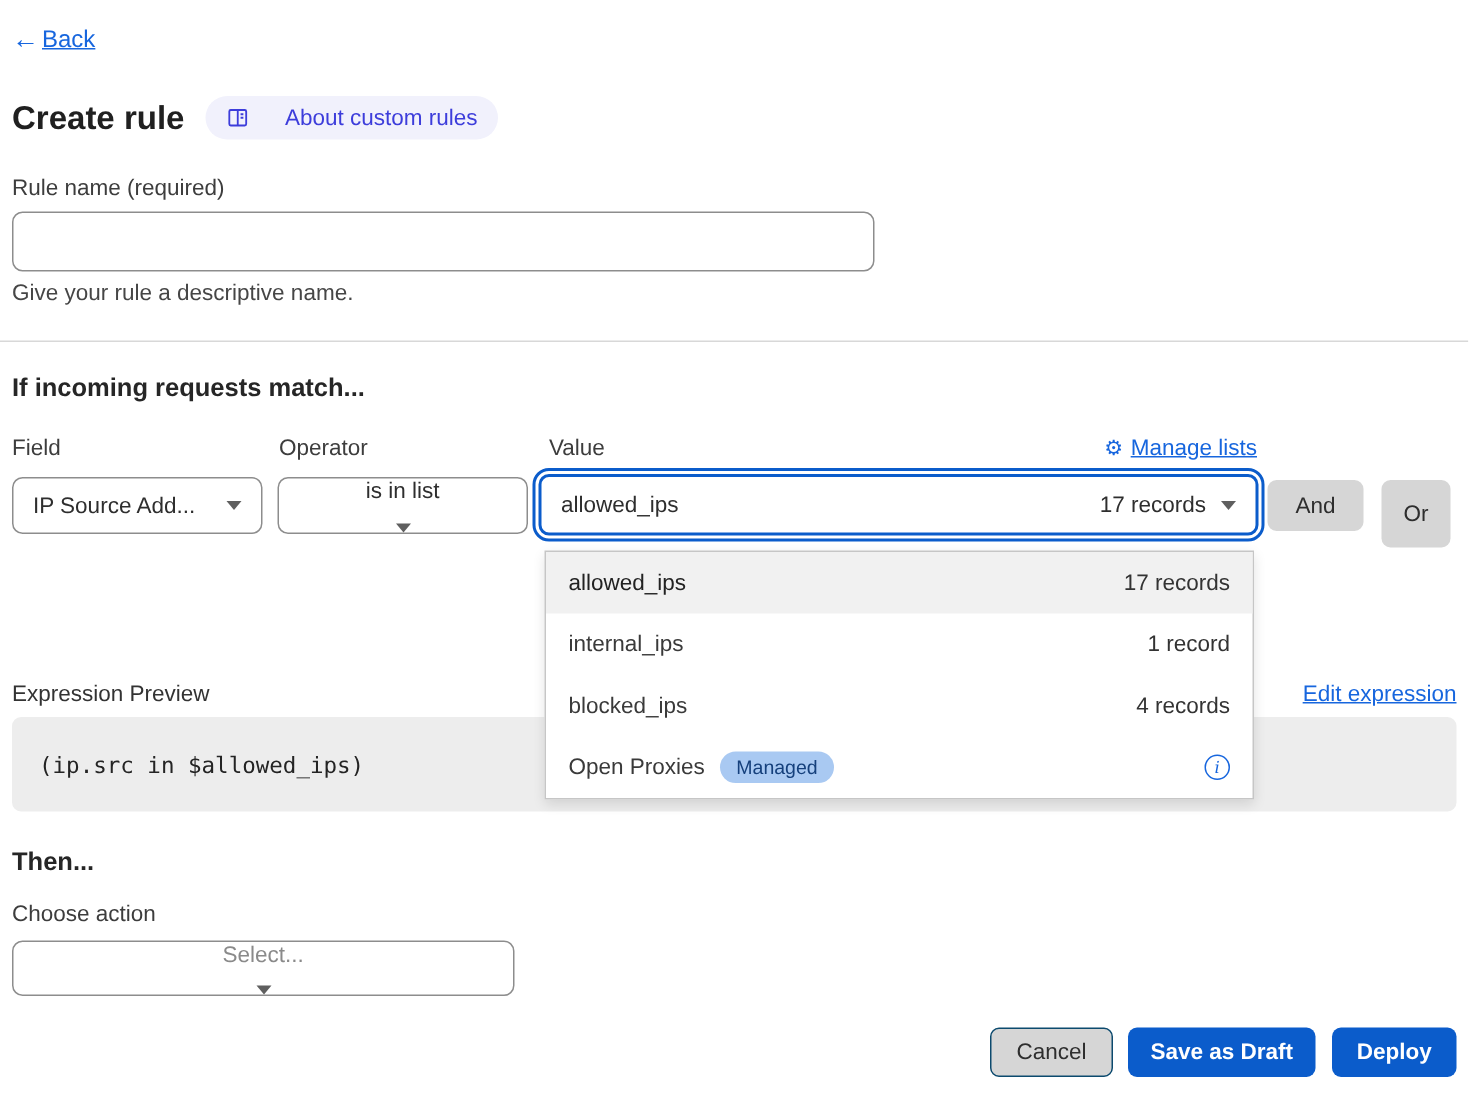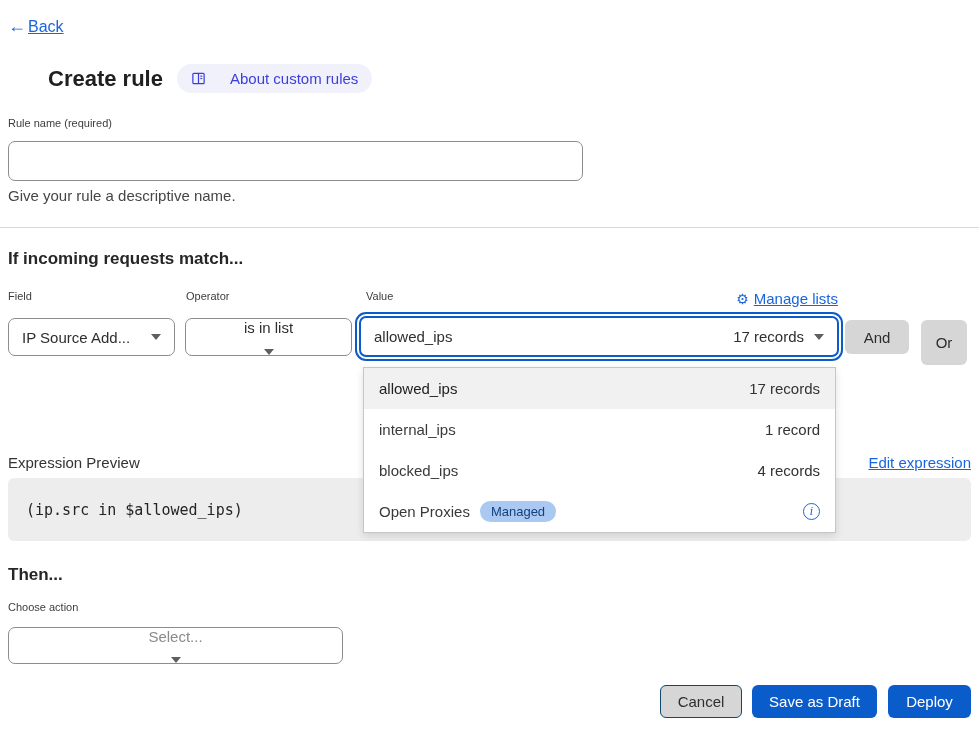--- a/index.html
+++ b/index.html
@@ -24,27 +24,27 @@
 
   a,.link{color:var(--link-blue);text-decoration:underline;cursor:pointer;}
   .no-underline{text-decoration:none;}
 
   
   .back{left:8px;top:16px;font-size:16px;display:flex;align-items:center;gap:2px;}
   .back .arrow{text-decoration:none;font-size:18px;}
 
   
   .title-row{left:8px;top:64px;display:flex;align-items:center;gap:14px;}
-  .page-title{font-size:22px;font-weight:700;color:#202020;margin-left:40px;}
+  .page-title{font-size:22px;font-weight:700;color:#202020;}
   .about-pill{display:inline-flex;align-items:center;gap:24px;background:var(--pill-bg);
     color:var(--pill-text);font-size:15px;padding:6px 14px;border-radius:15px;cursor:pointer;}
   .book-icon{display:inline-flex;}
   .book-icon svg{width:15px;height:15px;stroke:var(--pill-text);}
 
-  .field-label{font-size:11px;color:var(--text-label);}
+  .field-label{font-size:15px;color:var(--text-label);}
 
   
   .rule-name-label{left:8px;top:117px;}
   .rule-name-input{left:8px;top:141px;width:575px;height:40px;border:1px solid var(--border-gray);
     border-radius:7px;font-size:15px;padding:0 12px;outline:none;background:#fff;}
   .rule-helper{left:8px;top:187px;font-size:15px;color:#464646;}
 
   .divider{left:0;top:227px;width:979px;height:0;border-top:1px solid #d8d8d8;}
 
   .section-title{font-size:17px;font-weight:700;color:#262626;}
@@ -65,21 +65,21 @@
 
   .field-select{left:8px;top:318px;width:167px;}
   .operator-select{left:185px;top:318px;width:167px;flex-direction:column;}
   .value-select{left:359px;top:316px;width:480px;height:41px;border:2px solid var(--accent-blue);
     outline:2px solid var(--accent-blue);outline-offset:2px;}
   .value-right{display:flex;align-items:center;gap:10px;color:#2e2e2e;}
 
   .btn{display:flex;align-items:center;justify-content:center;border:none;border-radius:6px;
     font-size:15px;cursor:pointer;font-family:inherit;}
   .btn-gray{background:var(--btn-gray);color:#2e2e2e;}
-  .btn-blue{background:var(--accent-blue);color:#fff;}
+  .btn-blue{background:var(--accent-blue);color:#fff;font-weight:bold;}
   .and-btn{left:845px;top:320px;width:64px;height:34px;}
   .or-btn{left:921px;top:320px;width:46px;height:45px;}
 
   
   .dropdown{left:363px;top:367px;width:473px;background:#fff;border:1px solid #c6c6c6;
     box-shadow:0 3px 8px rgba(0,0,0,.12);z-index:20;}
   .dd-item{height:41px;display:flex;align-items:center;justify-content:space-between;
     padding:0 15px;font-size:15px;color:#3a3a3a;cursor:pointer;}
   .dd-item .dd-detail{color:#333;}
   .dd-item.selected{background:#f1f1f1;color:#222;}

